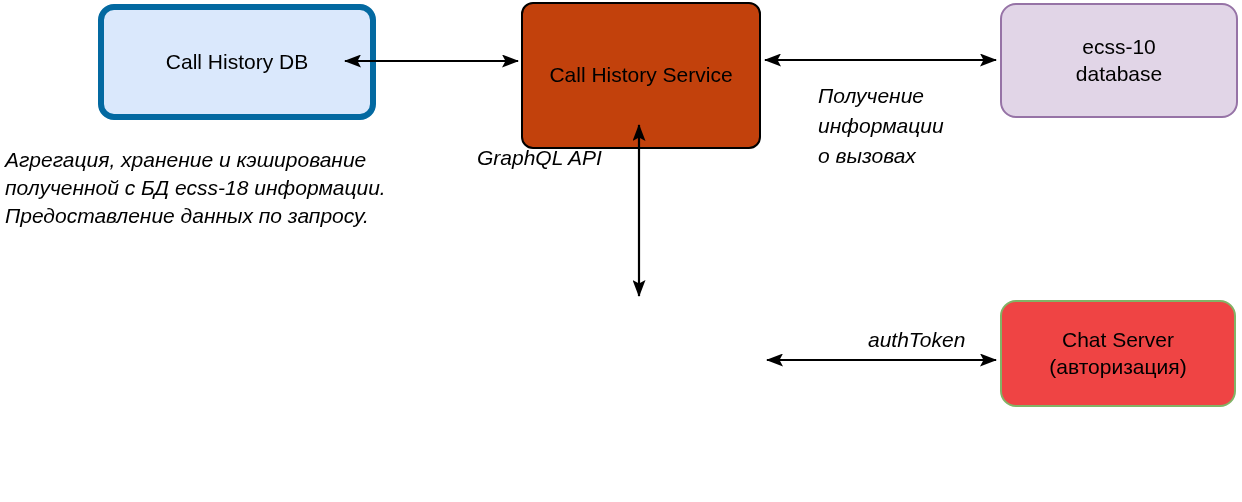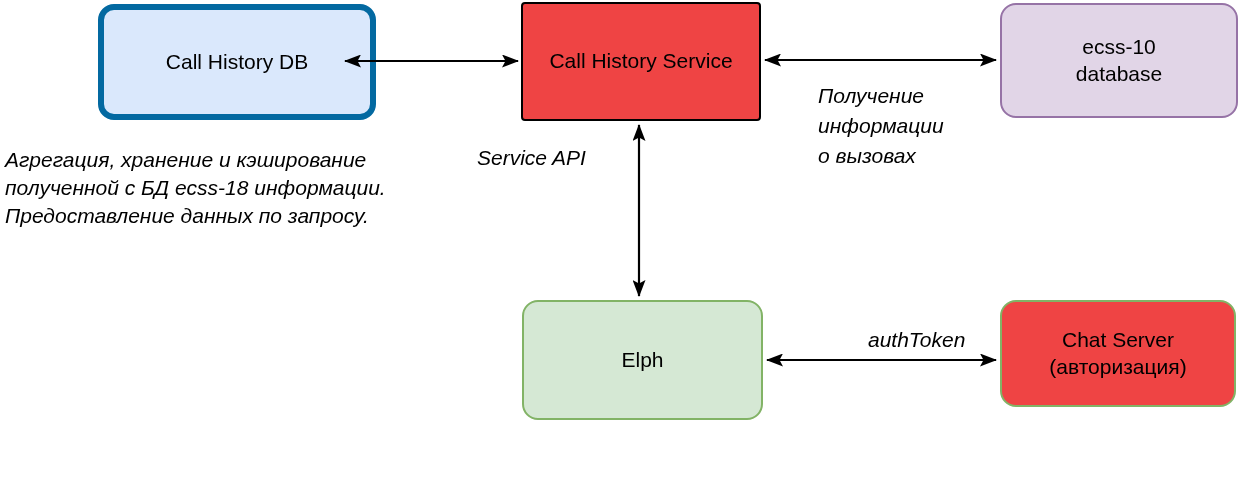--- a/index.html
+++ b/index.html
@@ -27,24 +27,24 @@
     border-radius: 16px;
     white-space: pre-line;
     box-sizing: border-box;
   }
   .node-db {
     left: 98px; top: 4px; width: 278px; height: 116px;
     background: #dae8fc;
     border: 6px solid #0369a1;
   }
   .node-service {
-    left: 521px; top: 2px; width: 240px; height: 119px;
-    background: #ef4444;
+    left: 521px; top: 2px; width: 240px; height: 147px;
+    background: #c2410c;
     border: 2.5px solid #000000;
-    border-radius: 4px;
+    border-radius: 12px;
   }
   .node-ecss {
     left: 1000px; top: 3px; width: 238px; height: 115px;
     background: #e1d5e7;
     border: 2px solid #9673a6;
   }
   .node-elph {
     left: 522px; top: 300px; width: 241px; height: 120px;
     background: #d5e8d4;
     border: 2px solid #82b366;
@@ -96,38 +96,37 @@
 
 <div class="canvas">
 
   <div class="node node-db">Call History DB</div>
 
   <div class="node node-service">Call History Service</div>
 
   <div class="node node-ecss">ecss-10
 database</div>
 
-  <div class="node node-elph">Elph</div>
 
   <div class="node node-chat">Chat Server
 (авторизация)</div>
 
   <svg class="edges" viewBox="0 0 1242 502" xmlns="http://www.w3.org/2000/svg">
     <defs>
       <marker id="arrowhead" markerUnits="userSpaceOnUse" markerWidth="17" markerHeight="13" refX="16" refY="6.5" orient="auto-start-reverse">
         <polygon points="0,0 17,6.5 0,13 3.5,6.5" fill="#000000"></polygon>
       </marker>
     </defs>
     <line x1="345" y1="61" x2="518" y2="61" marker-start="url(#arrowhead)" marker-end="url(#arrowhead)"></line>
     <line x1="765" y1="60" x2="996" y2="60" marker-start="url(#arrowhead)" marker-end="url(#arrowhead)"></line>
     <line x1="639" y1="125" x2="639" y2="296" marker-start="url(#arrowhead)" marker-end="url(#arrowhead)"></line>
     <line x1="767" y1="360" x2="996" y2="360" marker-start="url(#arrowhead)" marker-end="url(#arrowhead)"></line>
   </svg>
 
-  <div class="edge-label label-graphql">Service API</div>
+  <div class="edge-label label-graphql">GraphQL API</div>
 
   <div class="edge-label label-callinfo">Получение
 информации
 о вызовах</div>
 
   <div class="edge-label label-authtoken">authToken</div>
 
   <div class="note note-db">Агрегация, хранение и кэширование
 полученной с БД ecss-18 информации.
 Предоставление данных по запросу.</div>

